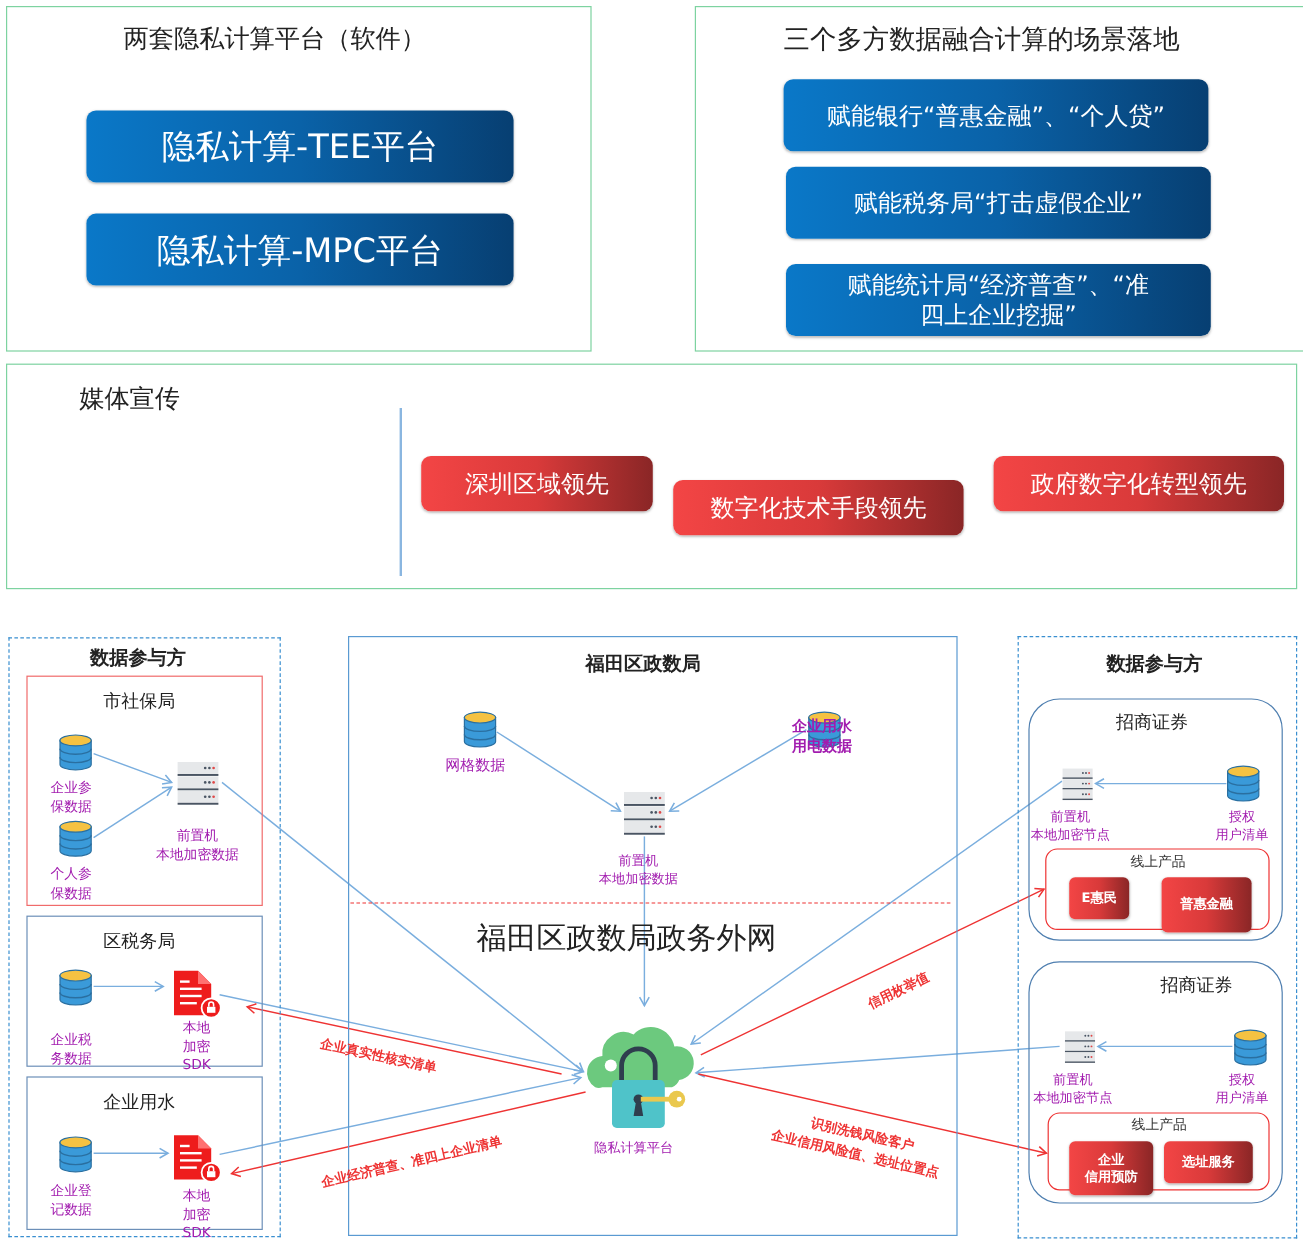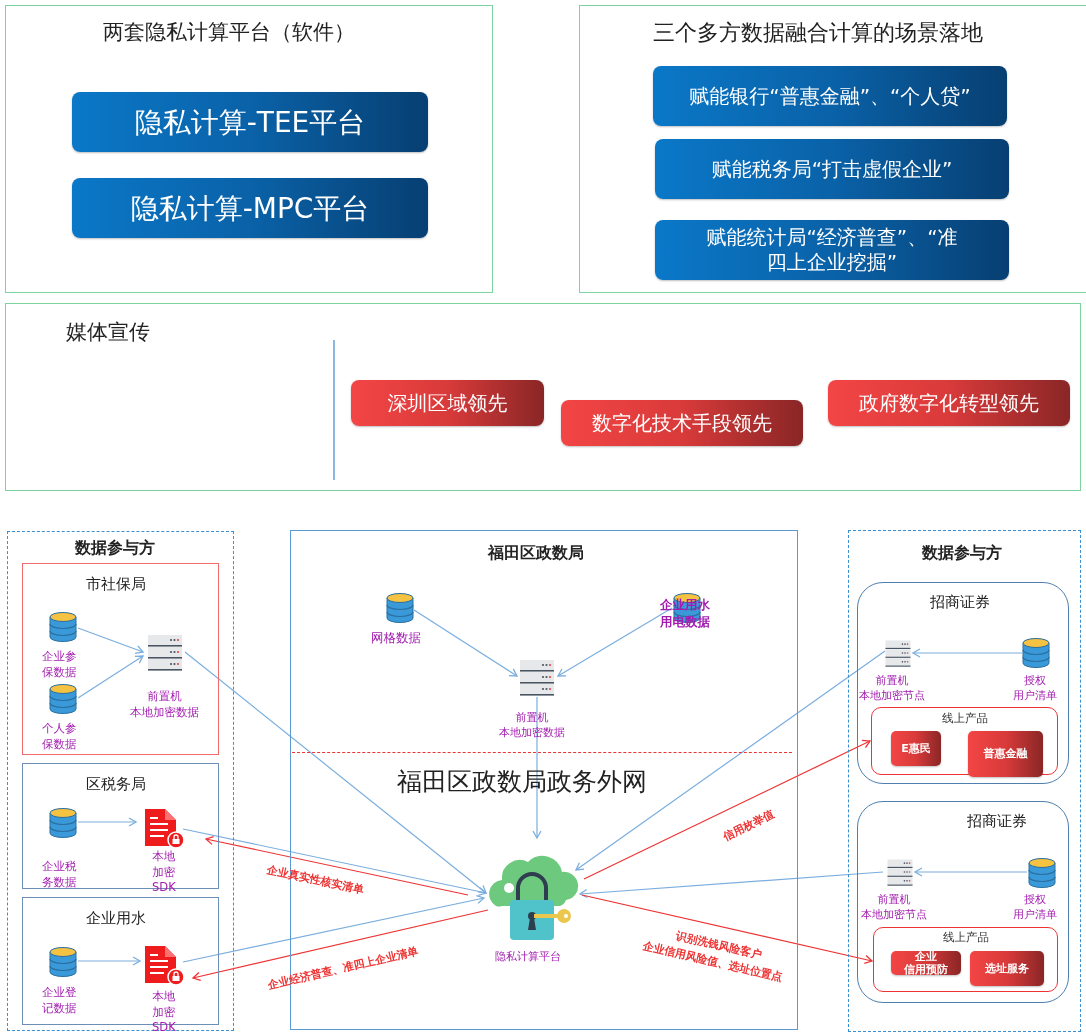--- a/index.html
+++ b/index.html
@@ -97,21 +97,21 @@
 <div class="box-title" style="left:930px;top:593px;">招商证券</div>
 <div class="abs" style="left:871px;top:707px;width:187px;height:68px;border:1.5px solid #ee3333;border-radius:10px;box-sizing:border-box;"></div>
 <div class="abs" style="left:942px;top:711px;font-size:11.5px;color:#333;">线上产品</div>
 <div class="rbtn" style="left:891px;top:731px;width:50px;height:35px;font-size:11px;font-weight:bold;border-radius:5px;">E惠民</div>
 <div class="rbtn" style="left:968px;top:731px;width:75px;height:46px;font-size:11px;font-weight:bold;border-radius:5px;">普惠金融</div>
 
 <div class="abs" style="left:857px;top:801px;width:212px;height:202px;border:1.5px solid #4f7fb0;border-radius:26px;box-sizing:border-box;"></div>
 <div class="box-title" style="left:930px;top:812px;margin-left:37px;">招商证券</div>
 <div class="abs" style="left:873px;top:927px;width:185px;height:65px;border:1.5px solid #ee3333;border-radius:10px;box-sizing:border-box;"></div>
 <div class="abs" style="left:943px;top:930px;font-size:11.5px;color:#333;">线上产品</div>
-<div class="rbtn" style="left: 891px; top: 951px; width: 70px; height: 24px; font-size: 11px; font-weight: bold; border-radius: 5px; white-space: pre;">企业
+<div class="rbtn" style="left: 891px; top: 951px; width: 70px; height: 45px; font-size: 11px; font-weight: bold; border-radius: 5px; white-space: pre;">企业
 信用预防</div>
 <div class="rbtn" style="left:970px;top:951px;width:74px;height:35px;font-size:11px;font-weight:bold;border-radius:5px;">选址服务</div>
 
 <div>
   <svg class="icon db" style="left:49px;top:612px;" width="28" height="30" viewBox="0 0 28 30">
       <path d="M1,5 V25 a13,4.5 0 0 0 26,0 V5 Z" fill="#3a9ad9" stroke="#2a6fa0" stroke-width="1"></path>
   <path d="M1,12 a13,4.5 0 0 0 26,0 M1,19 a13,4.5 0 0 0 26,0" fill="none" stroke="#2a6fa0" stroke-width="1.2"></path>
   <ellipse cx="14" cy="5" rx="13" ry="4.5" fill="#f5c242" stroke="#2a6fa0" stroke-width="1"></ellipse>
     </svg>
   <svg class="icon db" style="left:49px;top:684px;" width="28" height="30" viewBox="0 0 28 30">

